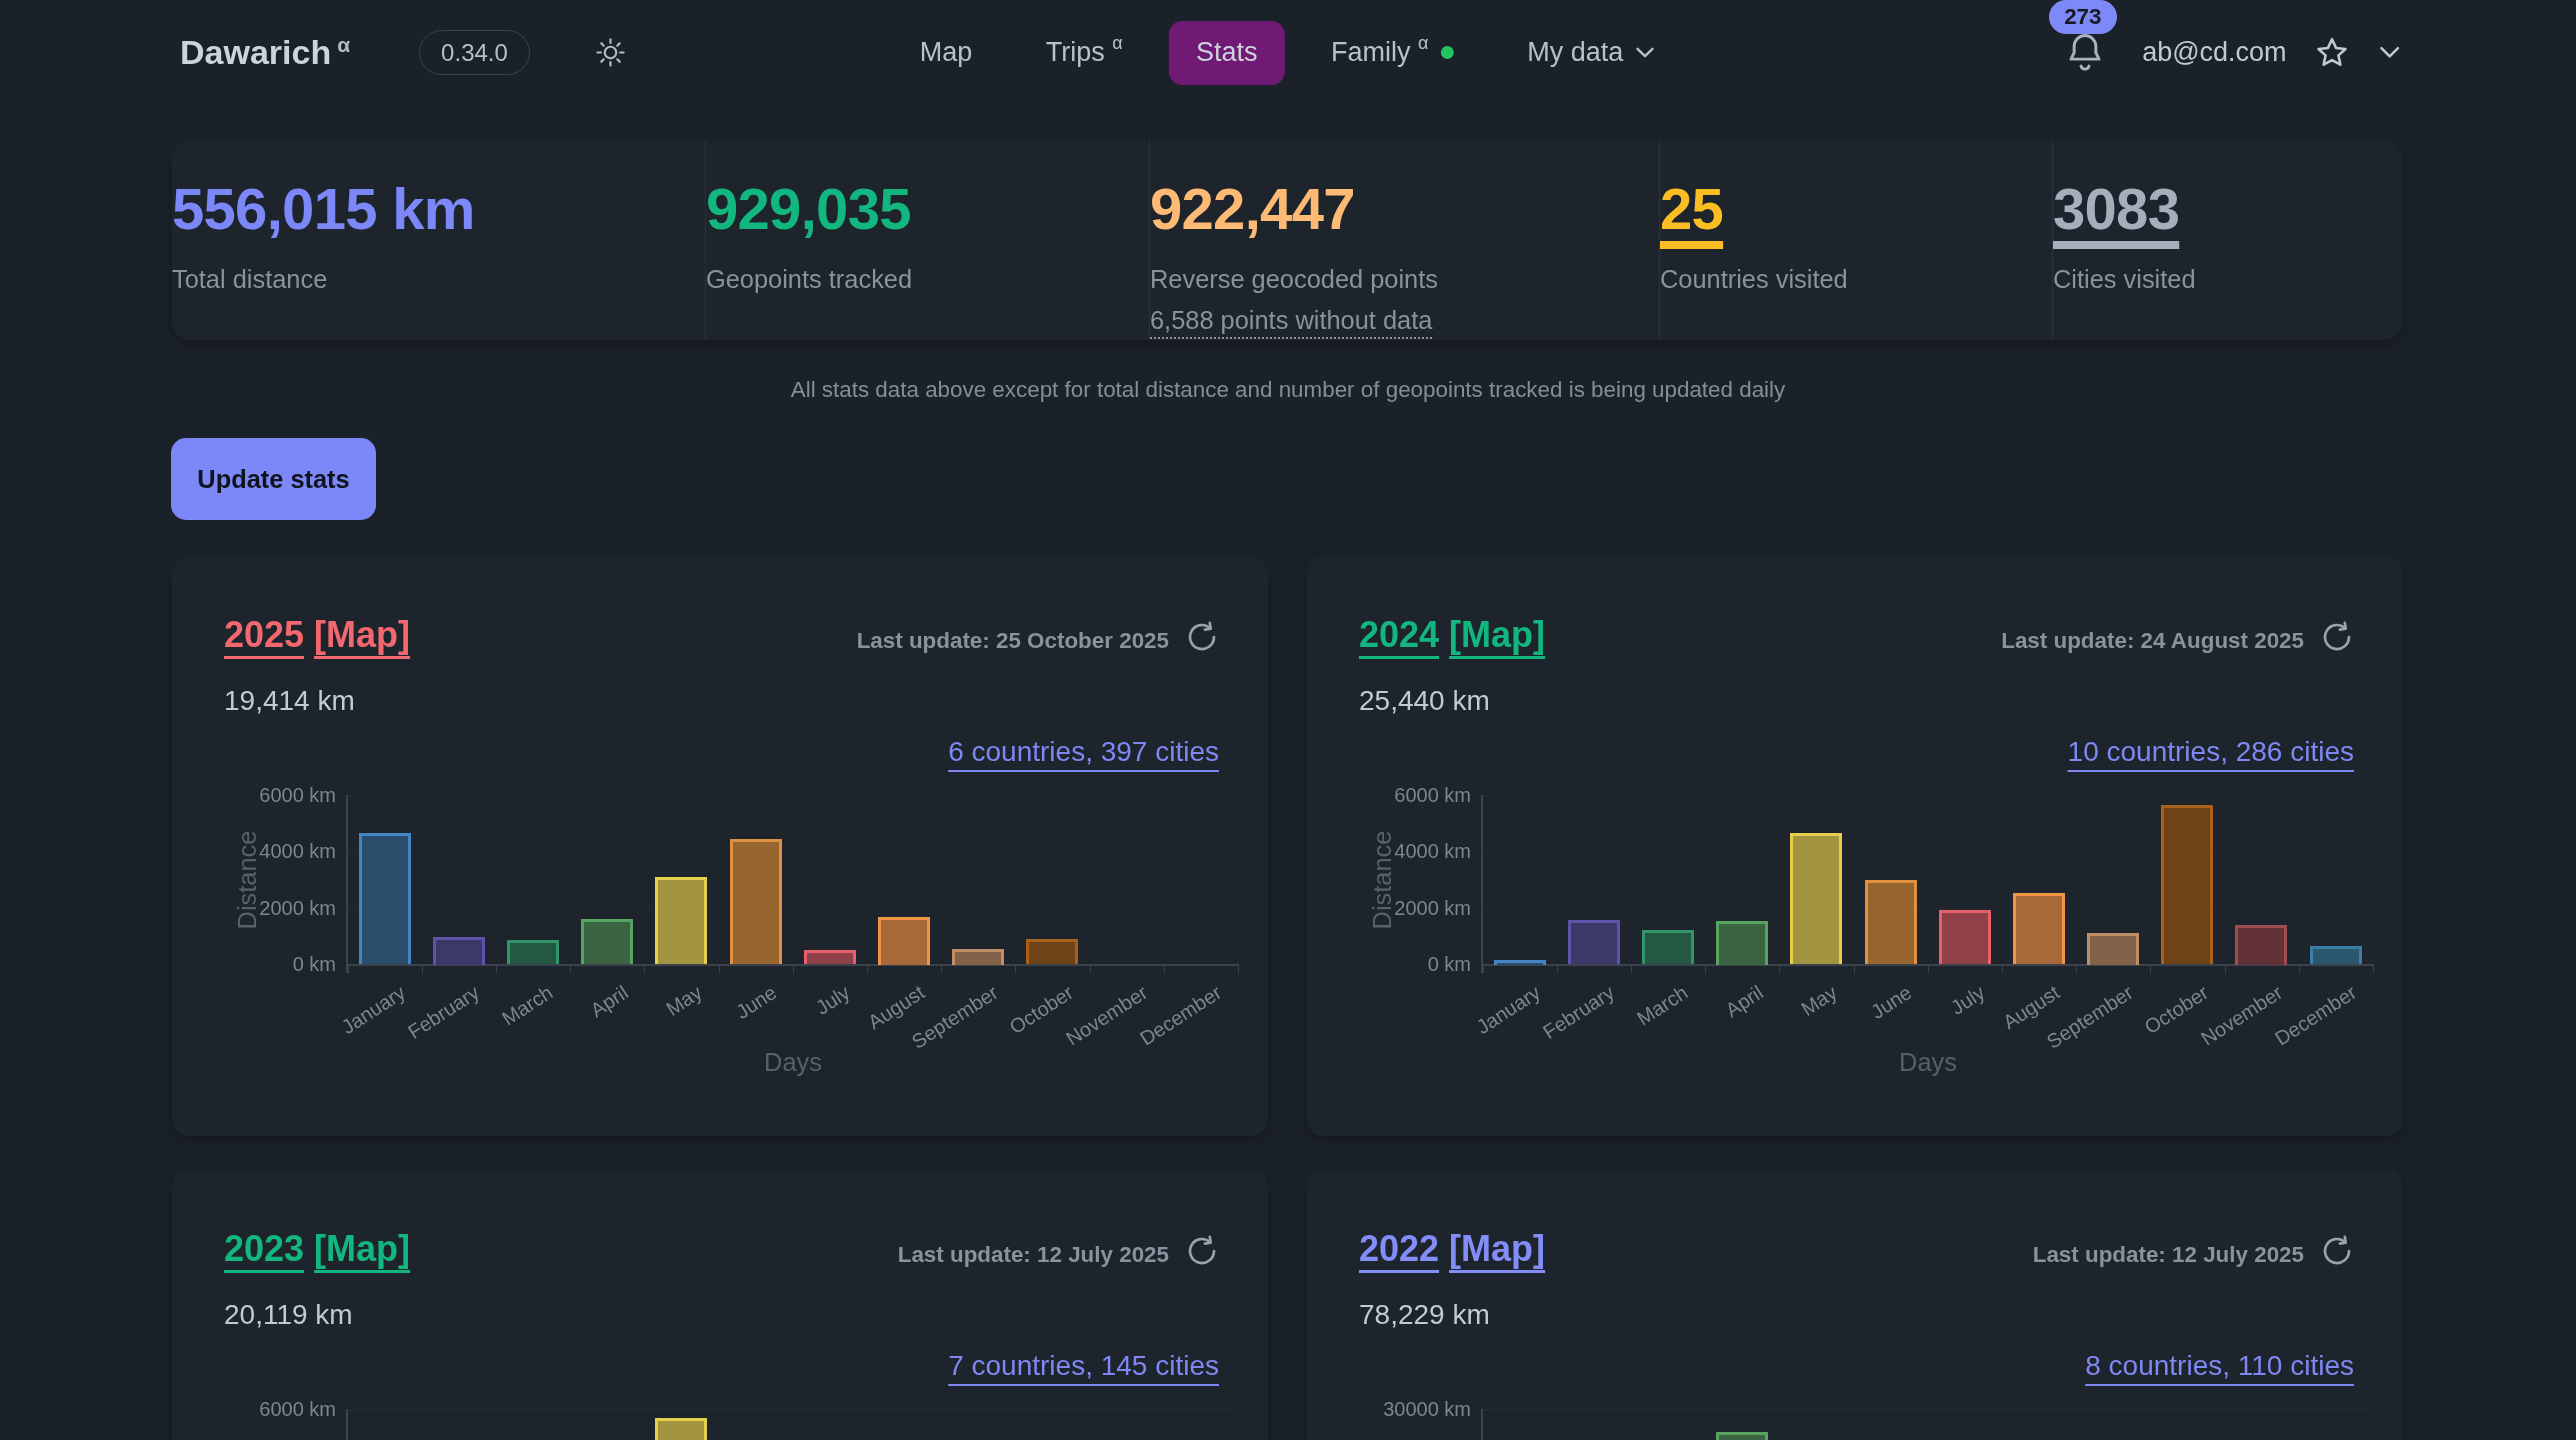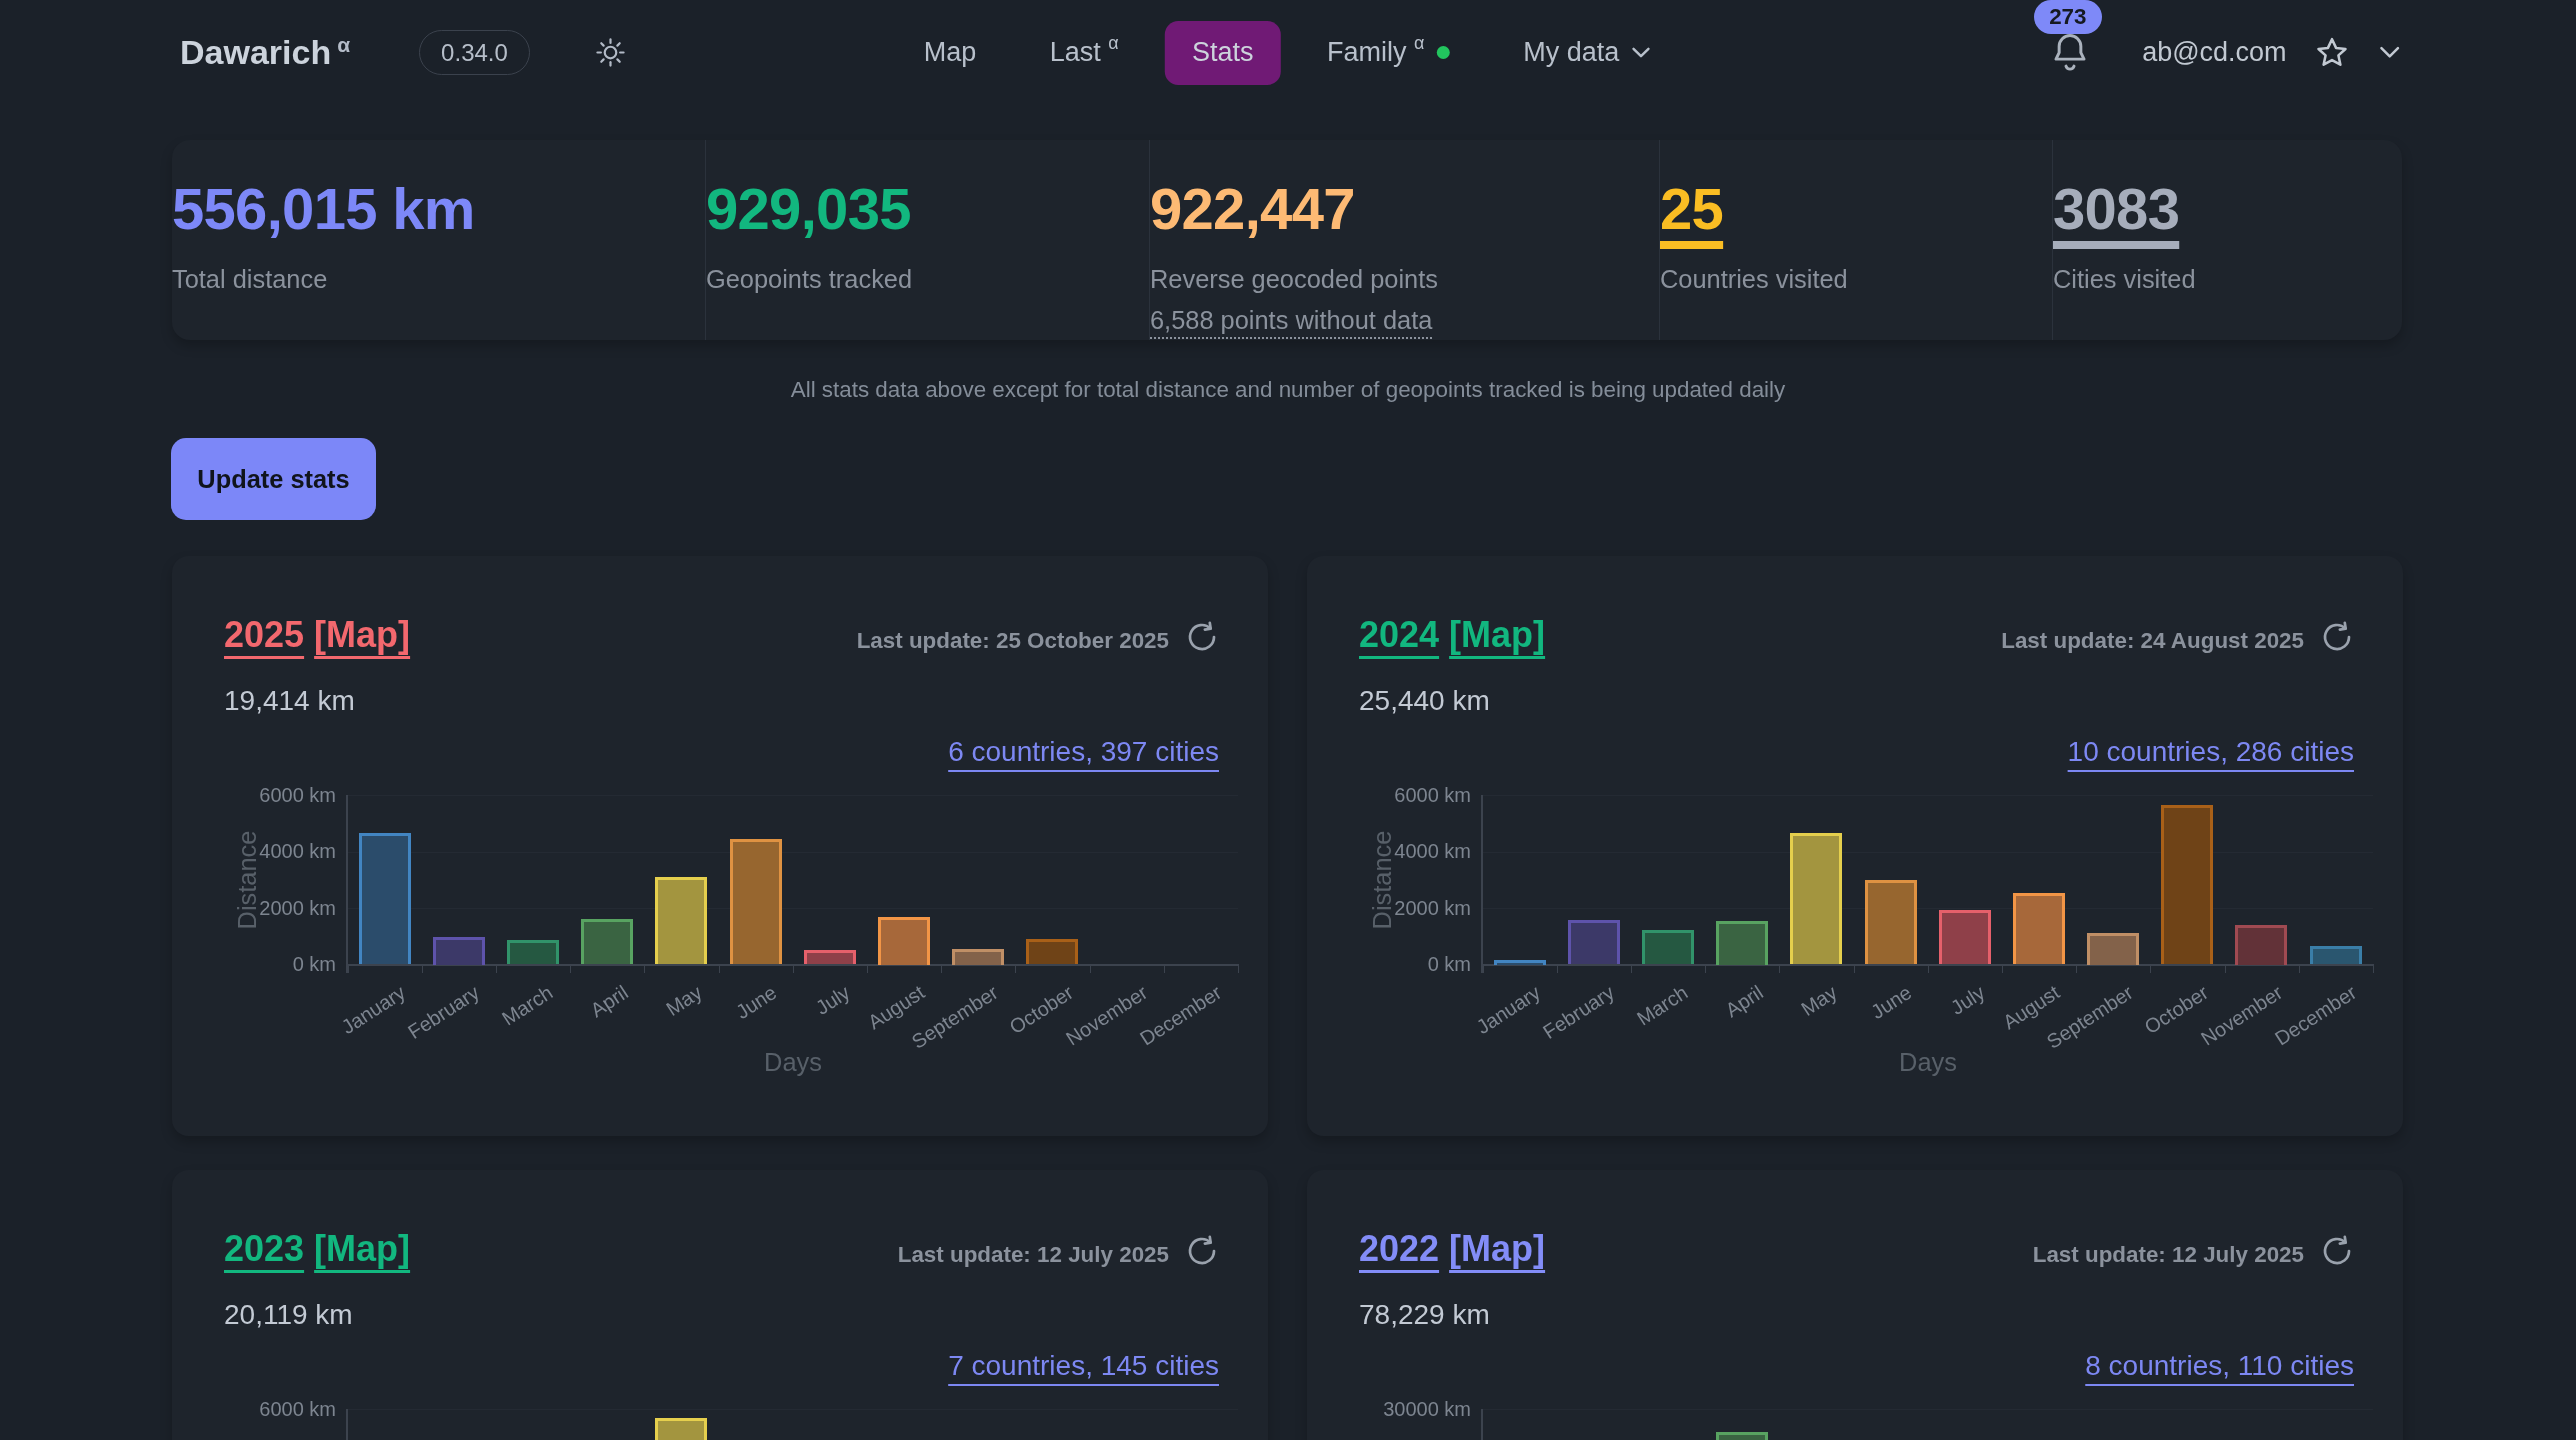--- a/index.html
+++ b/index.html
@@ -22,21 +22,21 @@
   .nav-center {
     position:absolute; left:50%; top:50%; transform:translate(-50%,-50%);
     display:flex; align-items:center; gap:19.4px;
   }
   .nav-item { font-size:27px; color:#b8c0cb; padding:16.5px 27px; border-radius:13.5px; cursor:pointer; display:flex; align-items:center; }
   .nav-item sup { font-size:18px; margin-left:7.5px; position:relative; top:-9px; }
   .nav-item.active { background:#701a75; color:#ccd3dc; }
   .family-dot { display:inline-block; width:13.5px; height:13.5px; border-radius:50%; background:#22c55e; margin-left:12px; }
   .chev { margin-left:10.5px; }
   .nav-right { margin-left:auto; display:flex; align-items:center; gap:27px; }
-  .bell-wrap { position:relative; margin-right:24px; }
+  .bell-wrap { position:relative; margin-right:9px; }
   .badge {
     position:absolute; top:-30px; left:-15px;
     background:#7e89f8; color:#161a22; font-weight:700; font-size:22.4px;
     border-radius:747px; padding:3px 15px; line-height:28px;
   }
   .email { font-size:27px; color:#c2c9d2; }
   
   .stats-row {
     margin:35px 174px 0 172px; height:200px;
     background:#1e242c; border-radius:18px; display:flex;
@@ -98,21 +98,21 @@
           <line x1="17" y1="7" x2="18.7" y2="5.3"></line>
       </svg>
     </span>
   </div>
 
   <nav class="nav-center">
     <div class="nav-item">
         <span>Map</span>
       </div>
     <div class="nav-item">
-        <span>Last</span>
+        <span>Trips</span>
         <sup>α</sup>
       </div>
     <div class="nav-item active">
         <span>Stats</span>
       </div>
     <div class="nav-item">
         <span>Family</span>
         <sup>α</sup>
         <span class="family-dot"></span>
       </div>

